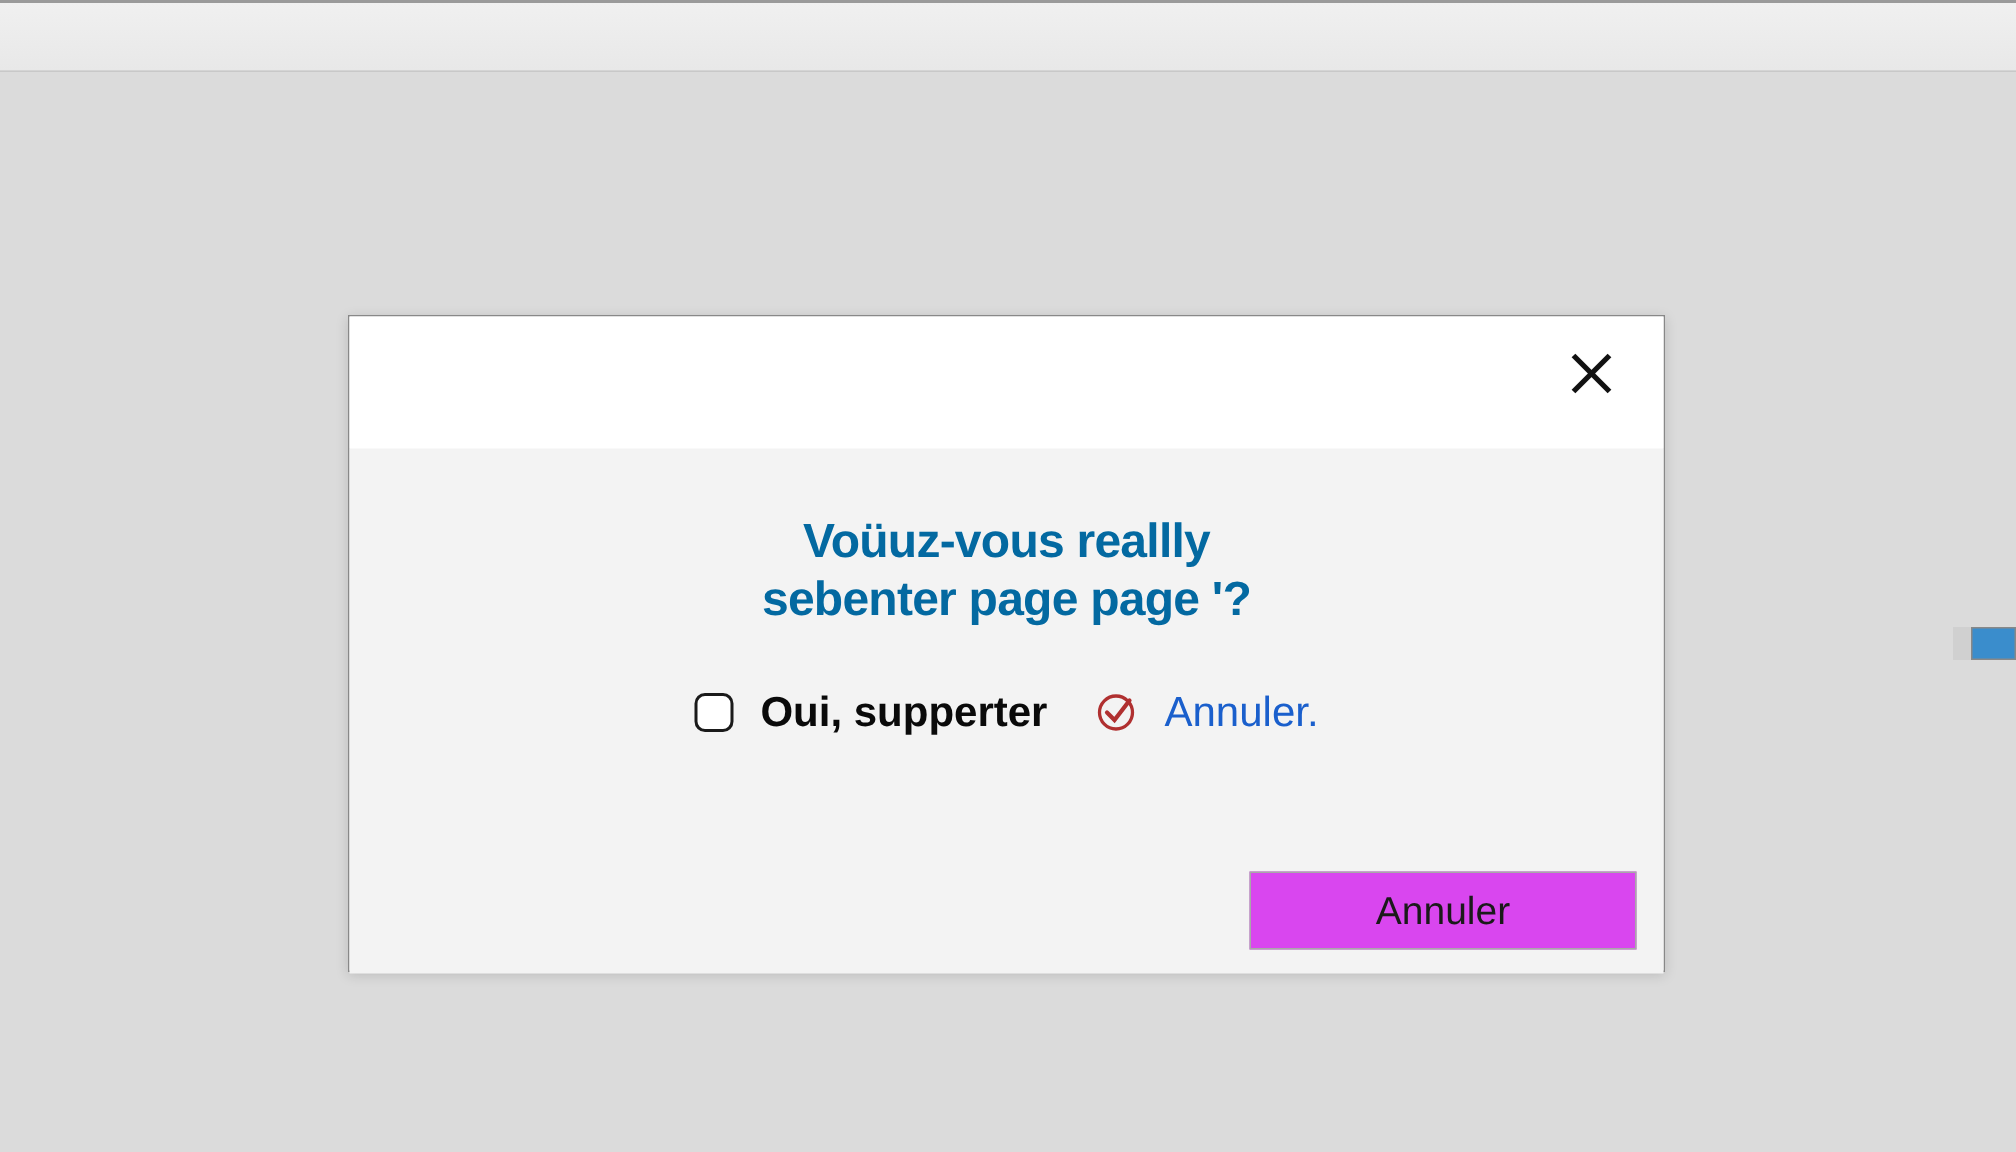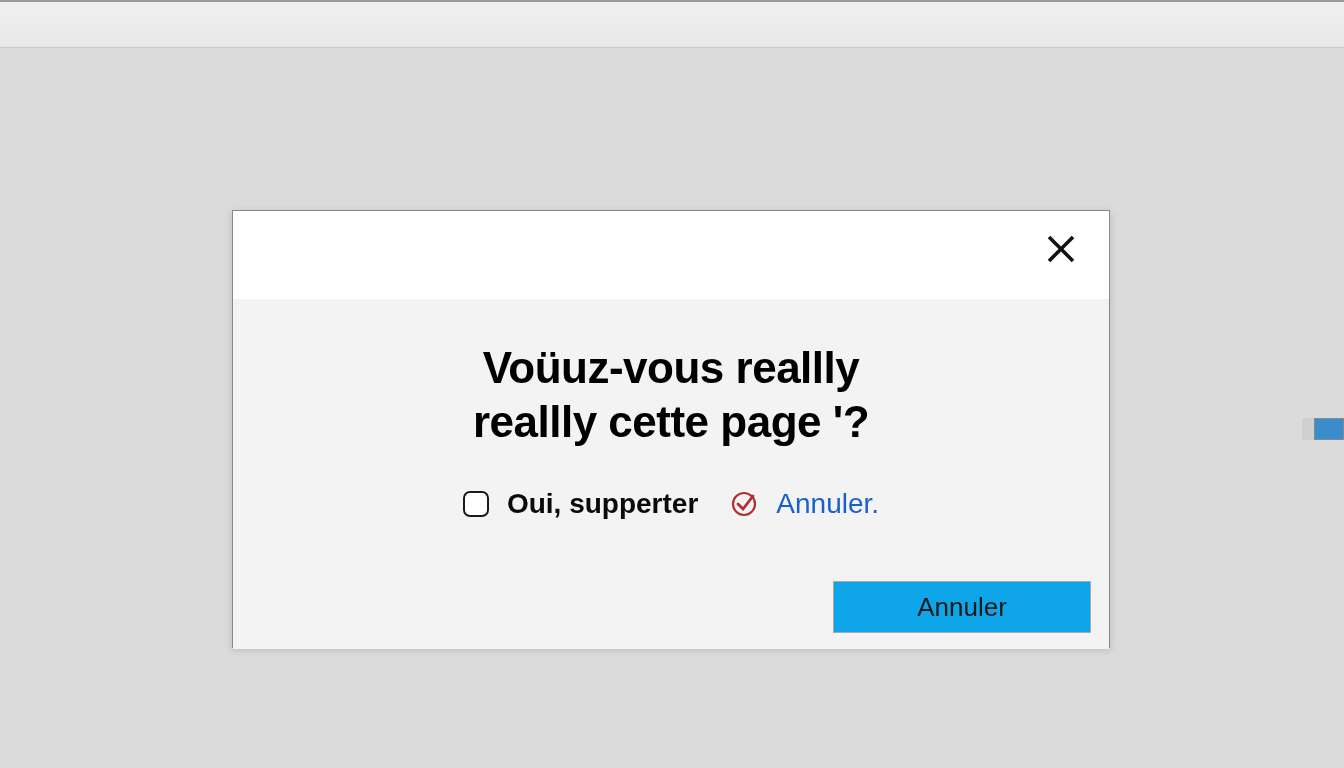--- a/index.html
+++ b/index.html
@@ -90,22 +90,22 @@
     
     .dialog-body {
       background: #f3f3f3;
       height: 350px;
       padding-top: 42px;
       position: relative;
     }
     
     .dialog-title {
       text-align: center;
-      color: #000000;
-      font-size: 44px;
+      color: #0369a1;
+      font-size: 32px;
       font-weight: 700;
       line-height: 1.22;
       letter-spacing: -0.5px;
     }
     
     .options-row {
       display: flex;
       align-items: flex-end;
       justify-content: center;
       margin-top: 40px;
@@ -150,21 +150,21 @@
     
     .dialog-footer {
       position: absolute;
       bottom: 16px;
       right: 18px;
     }
     
     .cancel-btn {
       width: 258px;
       height: 52px;
-      background: #0ea5e9;
+      background: #d946ef;
       border: 1px solid #a8a8a8;
       font-size: 26px;
       font-weight: 400;
       color: #1a1a1a;
       cursor: pointer;
       font-family: inherit;
     }
     
     .scrollbar-thumb {
       position: absolute;
@@ -206,21 +206,21 @@
           <line x1="4" y1="4" x2="28" y2="28" stroke="#111" stroke-width="3.5"></line>
           <line x1="28" y1="4" x2="4" y2="28" stroke="#111" stroke-width="3.5"></line>
         </svg>
       </div>
     </div>
 
     <div class="dialog-body">
 
       <div class="dialog-title">
         <div>Voüuz-vous reallly</div>
-        <div>reallly cette page '?</div>
+        <div>sebenter page page '?</div>
       </div>
 
       <div class="options-row">
 
         <div class="option">
           <div class="option-checkbox"></div>
           <span class="option-label-dark">Oui, supperter</span>
         </div>
 
         <div class="option">

